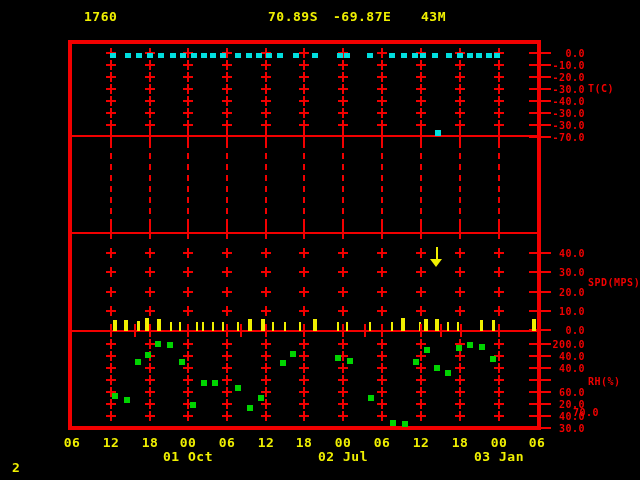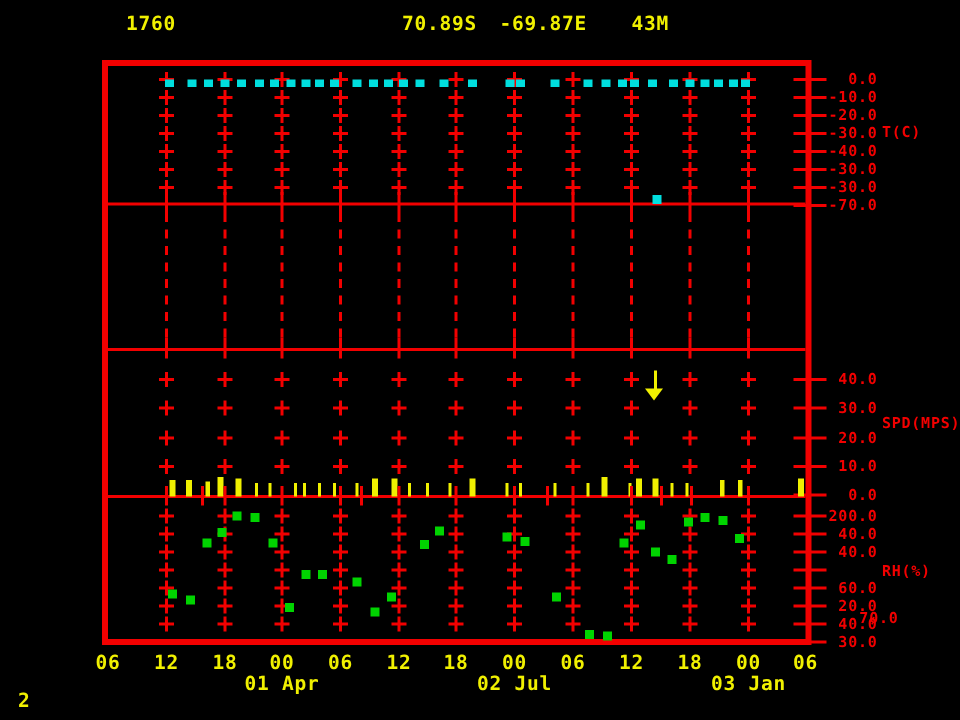--- a/index.html
+++ b/index.html
@@ -581,21 +581,21 @@
       <div class="abs t13" style="left: 173px; top: 436px; color: rgb(240, 240, 0); width: 30px; text-align: center;">00</div>
       <div class="abs t13" style="left: 212px; top: 436px; color: rgb(240, 240, 0); width: 30px; text-align: center;">06</div>
       <div class="abs t13" style="left: 251px; top: 436px; color: rgb(240, 240, 0); width: 30px; text-align: center;">12</div>
       <div class="abs t13" style="left: 289px; top: 436px; color: rgb(240, 240, 0); width: 30px; text-align: center;">18</div>
       <div class="abs t13" style="left: 328px; top: 436px; color: rgb(240, 240, 0); width: 30px; text-align: center;">00</div>
       <div class="abs t13" style="left: 367px; top: 436px; color: rgb(240, 240, 0); width: 30px; text-align: center;">06</div>
       <div class="abs t13" style="left: 406px; top: 436px; color: rgb(240, 240, 0); width: 30px; text-align: center;">12</div>
       <div class="abs t13" style="left: 445px; top: 436px; color: rgb(240, 240, 0); width: 30px; text-align: center;">18</div>
       <div class="abs t13" style="left: 484px; top: 436px; color: rgb(240, 240, 0); width: 30px; text-align: center;">00</div>
       <div class="abs t13" style="left: 522px; top: 436px; color: rgb(240, 240, 0); width: 30px; text-align: center;">06</div>
-      <div class="abs t13" style="left: 158px; top: 450px; color: rgb(240, 240, 0); width: 60px; text-align: center;">01 Apr</div>
+      <div class="abs t13" style="left: 158px; top: 450px; color: rgb(240, 240, 0); width: 60px; text-align: center;">01 Oct</div>
       <div class="abs t13" style="left: 313px; top: 450px; color: rgb(240, 240, 0); width: 60px; text-align: center;">02 Jul</div>
       <div class="abs t13" style="left: 469px; top: 450px; color: rgb(240, 240, 0); width: 60px; text-align: center;">03 Jan</div>
     </div>
   <div class="abs" id="data-layer" style="left:0;top:0;width:640px;height:480px;">
       <div class="abs" style="left: 110px; top: 53px; width: 6px; height: 5px; background: rgb(0, 222, 222);"></div>
       <div class="abs" style="left: 125px; top: 53px; width: 6px; height: 5px; background: rgb(0, 222, 222);"></div>
       <div class="abs" style="left: 136px; top: 53px; width: 6px; height: 5px; background: rgb(0, 222, 222);"></div>
       <div class="abs" style="left: 147px; top: 53px; width: 6px; height: 5px; background: rgb(0, 222, 222);"></div>
       <div class="abs" style="left: 158px; top: 53px; width: 6px; height: 5px; background: rgb(0, 222, 222);"></div>
       <div class="abs" style="left: 170px; top: 53px; width: 6px; height: 5px; background: rgb(0, 222, 222);"></div>

